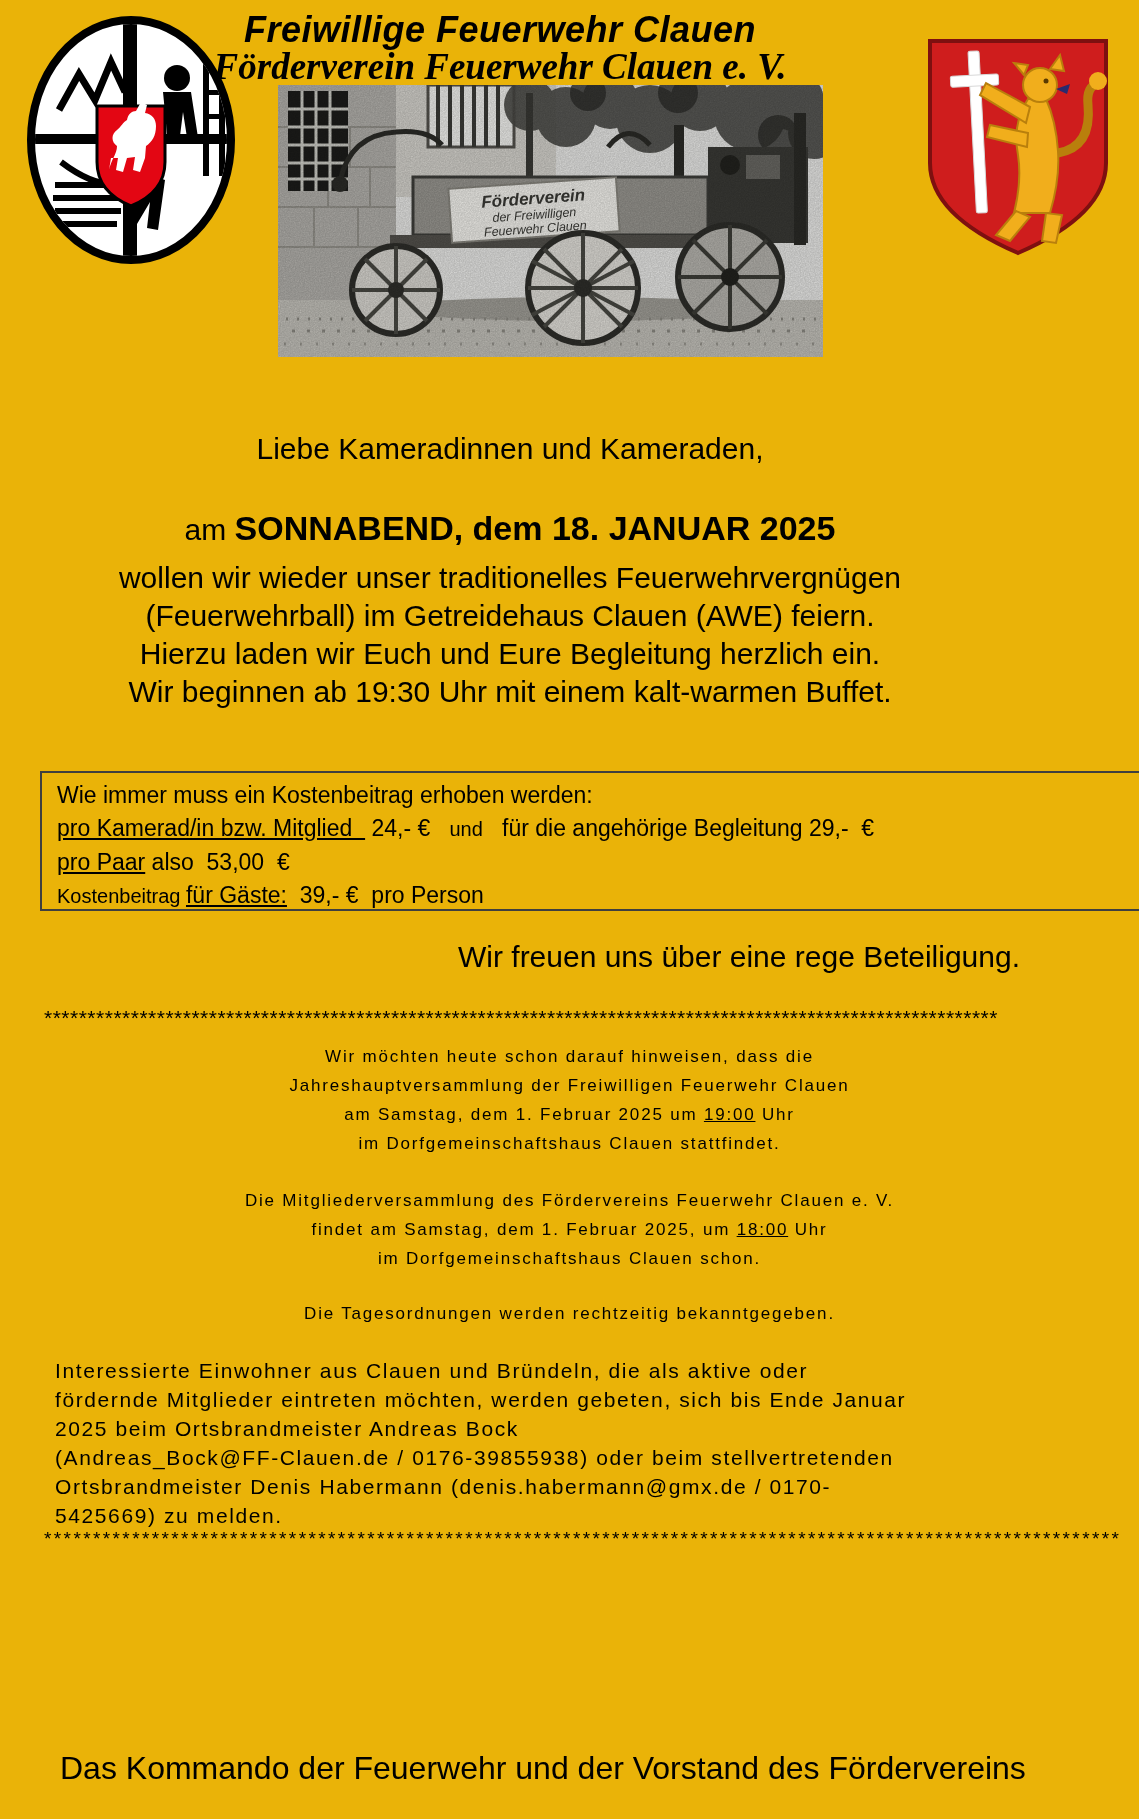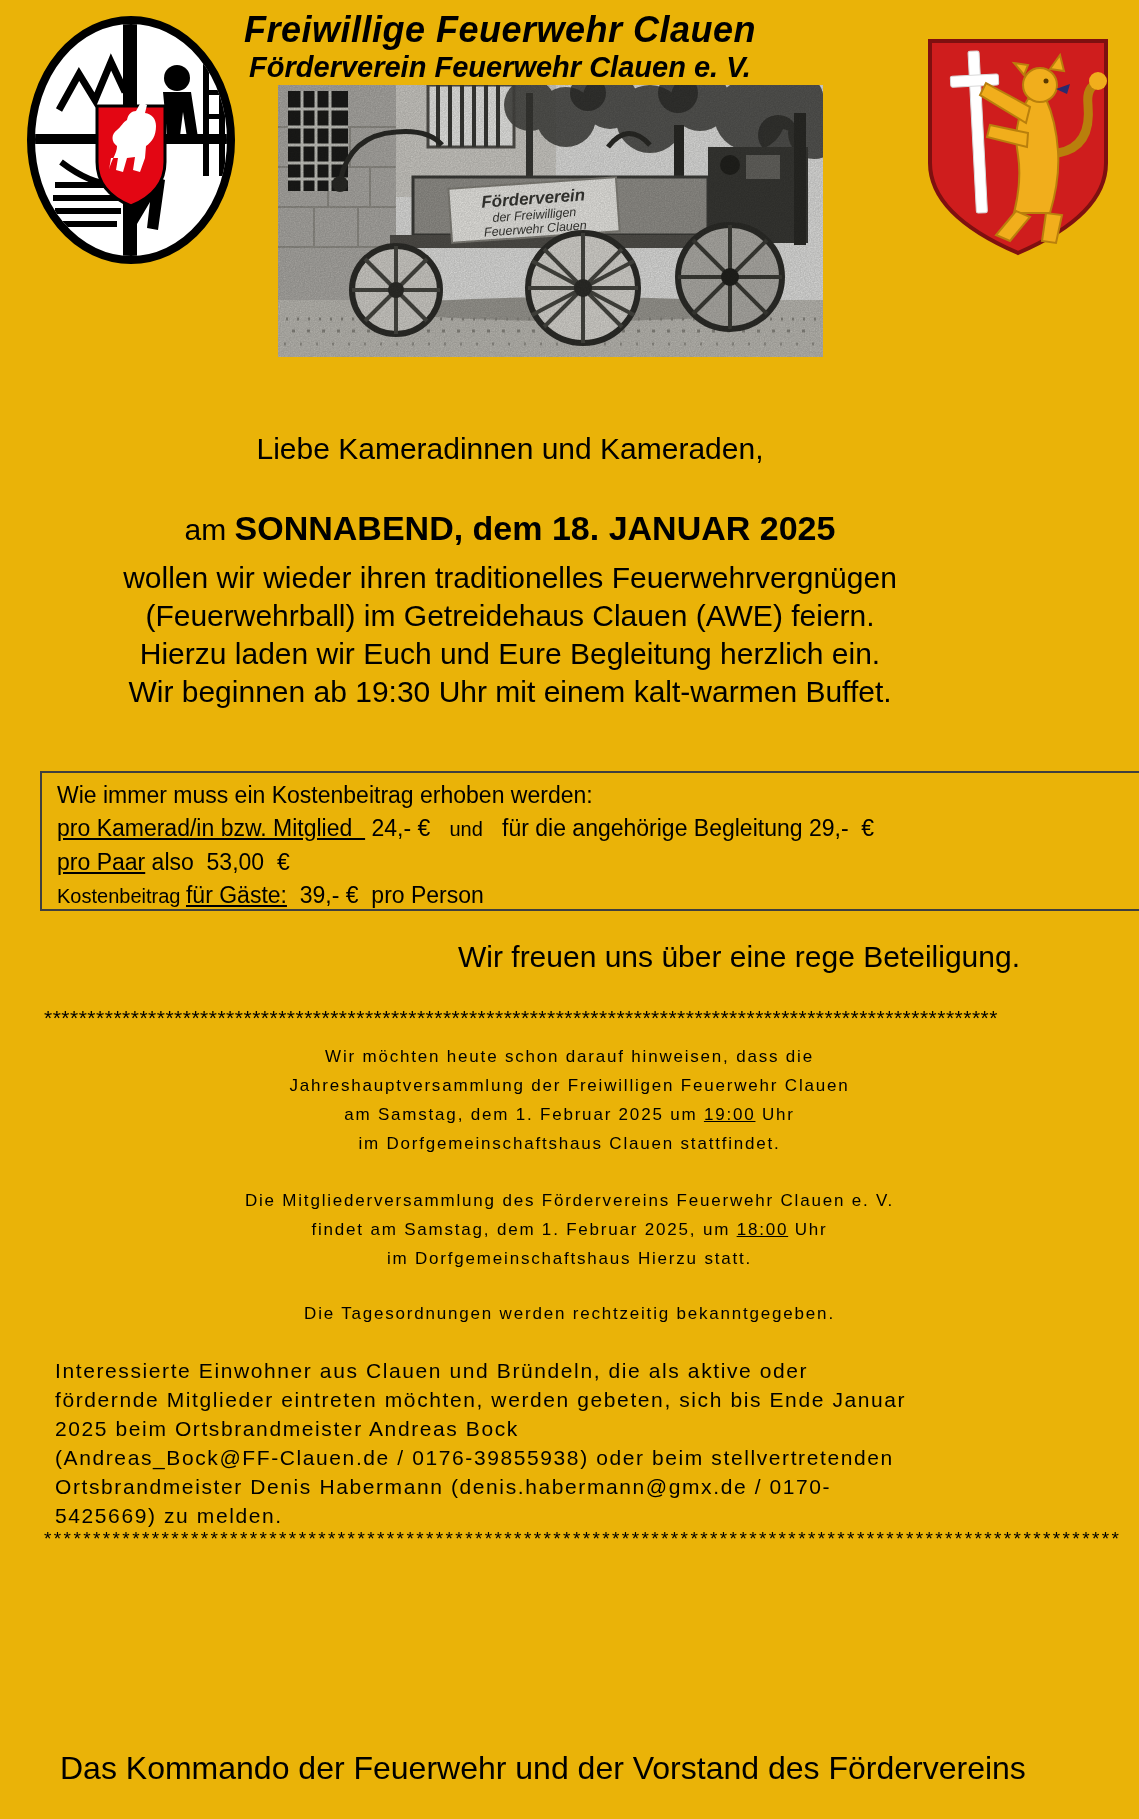--- a/index.html
+++ b/index.html
@@ -1,20 +1,20 @@
 <!DOCTYPE html>
 <html><head>
 <meta charset="utf-8">
 <style>
   html,body{margin:0;padding:0;background:#fff;}
   .page{position:relative;width:1139px;height:1819px;background:#eab308;overflow:hidden;
         font-family:"Liberation Sans","DejaVu Sans",sans-serif;color:#000;}
   .titles{position:absolute;left:180px;top:10px;width:640px;text-align:center;}
   .title1{font-size:36px;font-weight:700;font-style:italic;line-height:40px;letter-spacing:0.5px;}
-  .title2{font-size:29px;font-weight:700;font-style:italic;line-height:34px;}
+  .title2{font-size:37px;font-weight:700;font-style:italic;line-height:34px;font-family:Liberation Serif, serif;}
   .emblem{position:absolute;left:25px;top:14px;width:212px;height:252px;}
   .photo{position:absolute;left:278px;top:85px;width:545px;height:272px;}
   .coa{position:absolute;left:920px;top:33px;width:196px;height:228px;}
   .greeting{position:absolute;left:0;top:432px;width:1020px;text-align:center;font-size:30px;}
   .inv{position:absolute;left:0;top:505px;width:1020px;text-align:center;font-size:30px;}
   .inv .first{line-height:46px;margin-bottom:6px;}
   .inv .line{line-height:38px;}
   .xl{font-size:34px;font-weight:700;}
   .b{font-weight:400;}
   .u{text-decoration:underline;}
@@ -186,21 +186,21 @@
       <path d="M130,36 l10,-14 4,16 z"></path>
     </g>
     <circle cx="126" cy="48" r="2.5" fill="#5a3a00"></circle>
     <path d="M136,56 l14,-5 -3,10 z" fill="#2a2a6e"></path>
   </svg>
 
   <div class="greeting">Liebe Kameradinnen und Kameraden,</div>
 
   <div class="inv">
     <div class="first"><span>am </span><span class="xl">SONNABEND, dem 18. JANUAR 2025</span></div>
-    <div class="line"><span>wollen wir wieder ihren </span><span class="b">traditionelles Feuerwehrvergnügen</span></div>
+    <div class="line"><span>wollen wir wieder unser </span><span class="b">traditionelles Feuerwehrvergnügen</span></div>
     <div class="line"><span>(Feuerwehrball) </span><span class="b">im Getreidehaus Clauen</span><span> (AWE) feiern.</span></div>
     <div class="line"><span>Hierzu laden wir Euch und Eure Begleitung herzlich ein.</span></div>
     <div class="line"><span>Wir beginnen </span><span class="b">ab 19:30 Uhr</span><span> mit einem kalt-warmen Buffet.</span></div>
   </div>
 
   <div class="costbox">
     <div><span>Wie immer muss ein </span><span class="b">Kostenbeitrag</span><span> erhoben werden:</span></div>
     <div><span class="u">pro Kamerad/in bzw. Mitglied&nbsp;&nbsp;</span><span>&nbsp;</span><span class="b">24,- €</span><span>&nbsp;&nbsp;&nbsp;</span><span class="sm">und</span><span>&nbsp;&nbsp;&nbsp;für die angehörige Begleitung </span><span class="b">29,-&nbsp; €</span></div>
     <div><span class="b u">pro Paar</span><span class="b">&nbsp;also&nbsp;&nbsp;53,00&nbsp;&nbsp;€</span></div>
     <div><span class="sm">Kostenbeitrag&nbsp;</span><span class="b u">für Gäste:</span><span class="b">&nbsp;&nbsp;39,-&nbsp;€&nbsp;&nbsp;pro Person</span></div>
@@ -213,21 +213,21 @@
   <div class="ann">
     <div class="grp1">
       <div><span>Wir möchten heute schon darauf hinweisen, dass die</span></div>
       <div><span class="b">Jahreshauptversammlung der Freiwilligen Feuerwehr Clauen</span></div>
       <div><span class="b">am Samstag, dem 1. Februar 2025 um </span><span class="b u">19:00</span><span class="b"> Uhr</span></div>
       <div><span>im Dorfgemeinschaftshaus Clauen stattfindet.</span></div>
     </div>
     <div class="grp2">
       <div><span>Die </span><span class="b">Mitgliederversammlung des Fördervereins Feuerwehr Clauen e. V.</span></div>
       <div><span>findet </span><span class="b">am Samstag, dem 1. Februar 2025, um </span><span class="b u">18:00</span><span class="b"> Uhr</span></div>
-      <div><span>im Dorfgemeinschaftshaus Hierzu statt.</span></div>
+      <div><span>im Dorfgemeinschaftshaus Clauen schon.</span></div>
     </div>
     <div><span>Die </span><span class="b">Tagesordnungen</span><span> werden rechtzeitig bekanntgegeben.</span></div>
   </div>
 
   <div class="para">
     <div><span class="b">Interessierte Einwohner aus Clauen und Bründeln</span><span>, die als aktive oder</span></div>
     <div><span>fördernde Mitglieder eintreten möchten, werden gebeten, sich bis Ende Januar</span></div>
     <div><span>2025 beim Ortsbrandmeister Andreas Bock</span></div>
     <div><span>(Andreas_Bock@FF-Clauen.de / 0176-39855938) oder beim stellvertretenden</span></div>
     <div><span>Ortsbrandmeister Denis Habermann (denis.habermann@gmx.de / 0170-</span></div>

